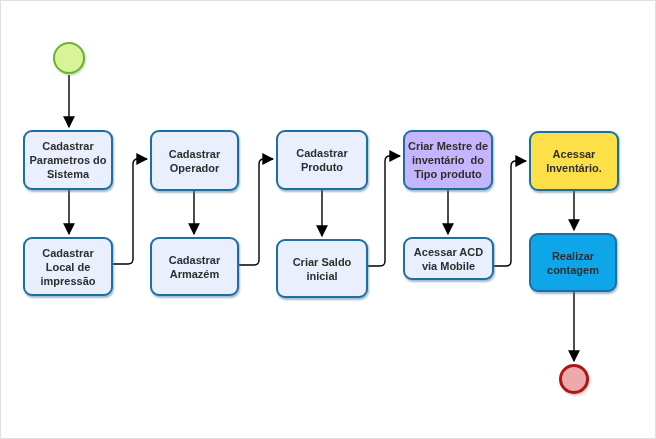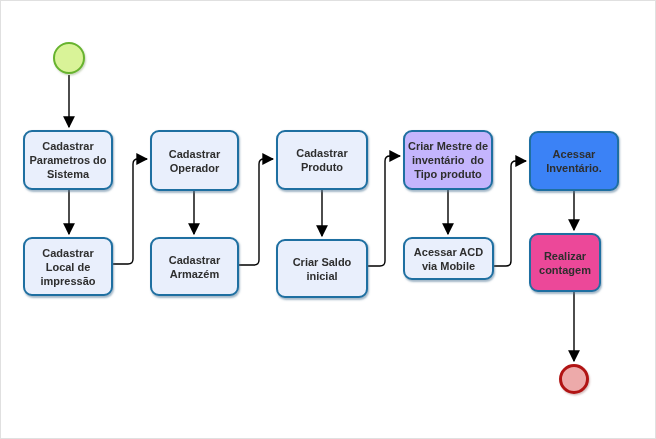--- a/index.html
+++ b/index.html
@@ -93,20 +93,20 @@
 Armazém</span></div>
       <div class="task-node" style="left: 275px; top: 129px; width: 92px; height: 60px; background: rgb(233, 239, 252); border-color: rgb(30, 111, 161); color: rgb(46, 46, 46);"><span>Cadastrar
 Produto</span></div>
       <div class="task-node" style="left: 275px; top: 238px; width: 92px; height: 59px; background: rgb(233, 239, 252); border-color: rgb(30, 111, 161); color: rgb(46, 46, 46);"><span>Criar Saldo
 inicial</span></div>
       <div class="task-node" style="left: 402px; top: 129px; width: 90px; height: 60px; background: #c4b5fd; border-color: rgb(30, 111, 161); color: rgb(46, 46, 46);"><span>Criar Mestre de
 inventário  do
 Tipo produto</span></div>
       <div class="task-node" style="left: 402px; top: 236px; width: 91px; height: 43px; background: rgb(233, 239, 252); border-color: rgb(30, 111, 161); color: rgb(46, 46, 46);"><span>Acessar ACD
 via Mobile</span></div>
-      <div class="task-node" style="left: 528px; top: 130px; width: 90px; height: 60px; background: #3b82f6; border-color: rgb(30, 111, 161); color: rgb(46, 46, 46); justify-content: center;"><span>Acessar
+      <div class="task-node" style="left: 528px; top: 130px; width: 90px; height: 60px; background: #fde047; border-color: rgb(30, 111, 161); color: rgb(46, 46, 46); justify-content: center;"><span>Acessar
 Inventário.</span></div>
-      <div class="task-node" style="left: 528px; top: 232px; width: 72px; height: 59px; background: #ec4899; border-color: rgb(30, 111, 161); color: rgb(46, 46, 46);"><span>Realizar
+      <div class="task-node" style="left: 528px; top: 232px; width: 88px; height: 59px; background: #0ea5e9; border-color: rgb(30, 111, 161); color: rgb(46, 46, 46);"><span>Realizar
 contagem</span></div>
       <div class="event-circle start-circle" style="left: 52px; top: 41px; width: 32px; height: 32px; background: rgb(217, 243, 152); border-color: rgb(103, 179, 46);"></div>
       <div class="event-circle end-circle" style="left: 558px; top: 363px; width: 30px; height: 30px; background: rgb(237, 170, 170); border-color: rgb(177, 20, 20);"></div>
     </div>
 </div>
 
 </body></html>

